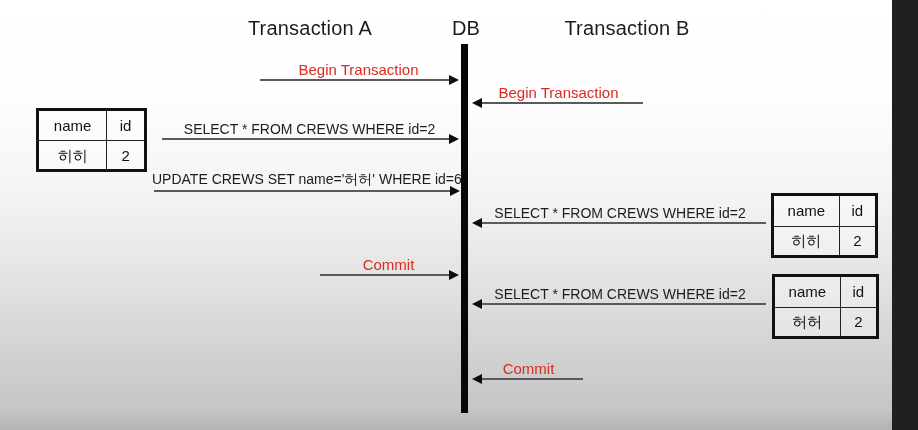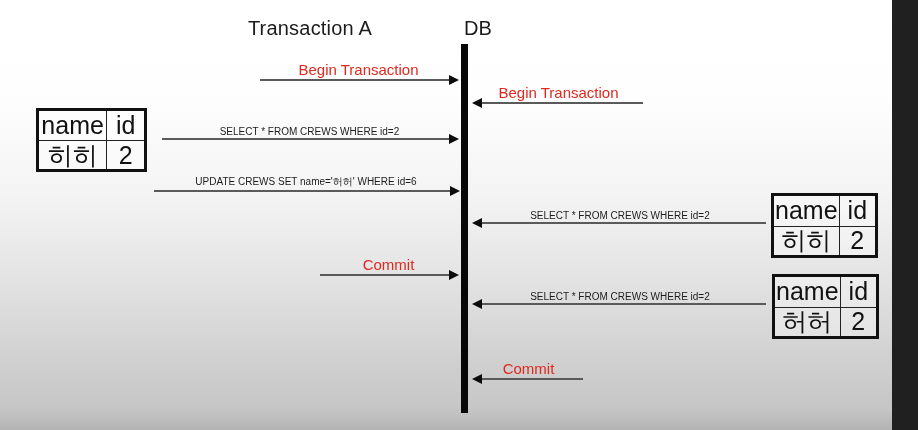--- a/index.html
+++ b/index.html
@@ -20,21 +20,21 @@
   .col-header{
     position:absolute;
     font-size:20px;
     color:#1c1c1c;
     letter-spacing:0.2px;
     white-space:nowrap;
     transform:translateX(-50%);
     top:17px;
   }
   .hdr-a{left:310px;}
-  .hdr-db{left:478px;}
+  .hdr-db{left:466px;}
   .hdr-b{left:627px;}
 
   
   .timeline{
     position:absolute;
     left:461px;top:44px;
     width:7px;height:369px;
     background:#070707;
   }
 
@@ -50,21 +50,21 @@
   }
   .msg .head{
     position:absolute;bottom:0;
     width:0;height:0;
     border-top:5px solid transparent;
     border-bottom:5px solid transparent;
   }
   .msg.to-right .head{right:0;border-left:10px solid #0c0c0c;}
   .msg.to-left  .head{left:0; border-right:10px solid #0c0c0c;}
   .lbl.red{color:#dd2a1f;font-size:15px;margin-top:36px;}
-  .lbl.sql{color:#1c1c1c;font-size:10px;}
+  .lbl.sql{color:#1c1c1c;font-size:14px;}
 
   .m1{left:258px;top:62px;width:201px;}
   .m2{left:472px;top:85px;width:173px;}
   .m3{left:160px;top:121px;width:299px;}
   .m4{left:152px;top:173px;width:308px;}
   .m5{left:472px;top:205px;width:296px;}
   .m6{left:318px;top:257px;width:141px;}
   .m7{left:472px;top:286px;width:296px;}
   .m8{left:472px;top:361px;width:113px;}
 
@@ -74,34 +74,35 @@
     display:grid;
     grid-template-rows:1fr 1fr;
     border:3px solid #111;
     box-sizing:border-box;
     background:rgba(255,255,255,0.35);
   }
   .rtable .row{display:grid;grid-template-columns:65% 35%;}
   .rtable .row + .row .cell{border-top:1px solid #222;}
   .rtable .cell{
     display:flex;align-items:center;justify-content:center;
-    font-size:25px;color:#111;line-height:1;
+    font-size:15px;color:#111;line-height:1;
   }
   .rtable .cell:first-child{border-right:1px solid #222;}
   .tbl-left {left:36px; top:108px;width:111px;height:64px;}
   .tbl-r1   {left:771px;top:193px;width:107px;height:65px;}
   .tbl-r2   {left:772px;top:274px;width:107px;height:65px;}
 </style>
 </head>
 <body>
 
 <div class="stage">
 
   <div class="col-header hdr-a">Transaction A</div>
   <div class="col-header hdr-db">DB</div>
+  <div class="col-header hdr-b">Transaction B</div>
 
   <div class="timeline"></div>
 
   <div class="msg m1 to-right">
     <span class="lbl red">Begin Transaction</span>
     <span class="line"></span>
     <span class="head"></span>
   </div>
 
   <div class="msg m2 to-left">

